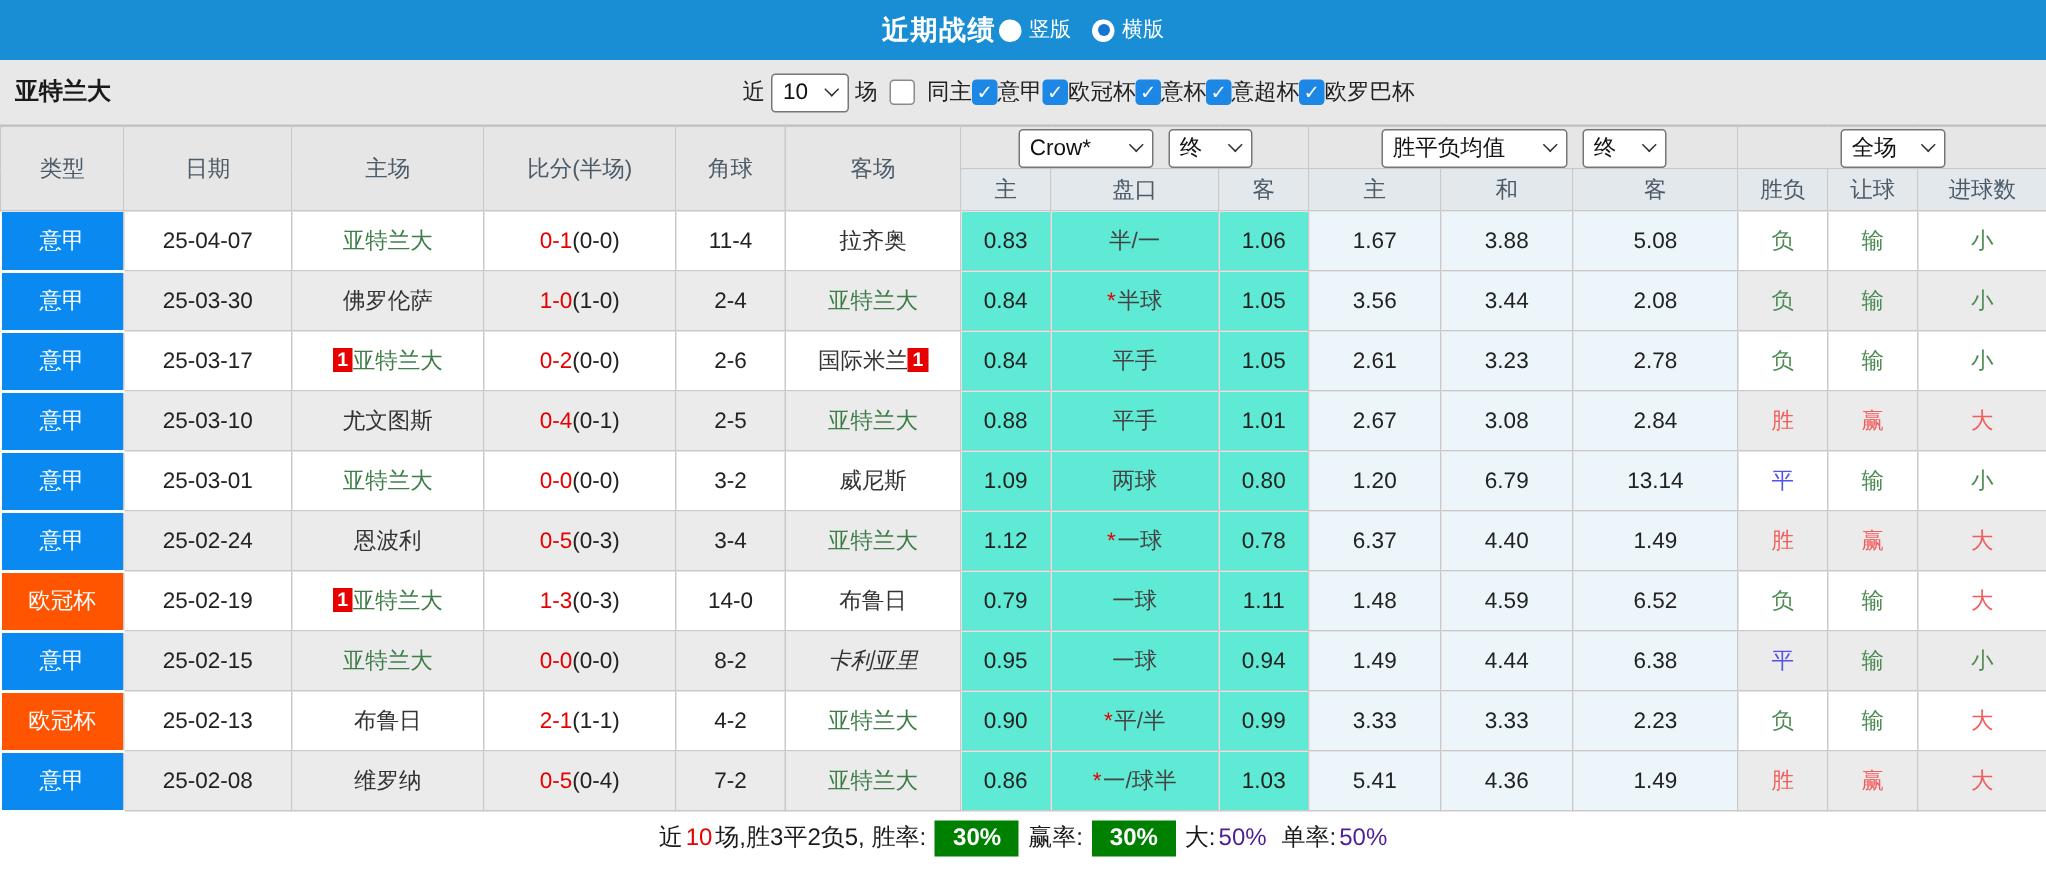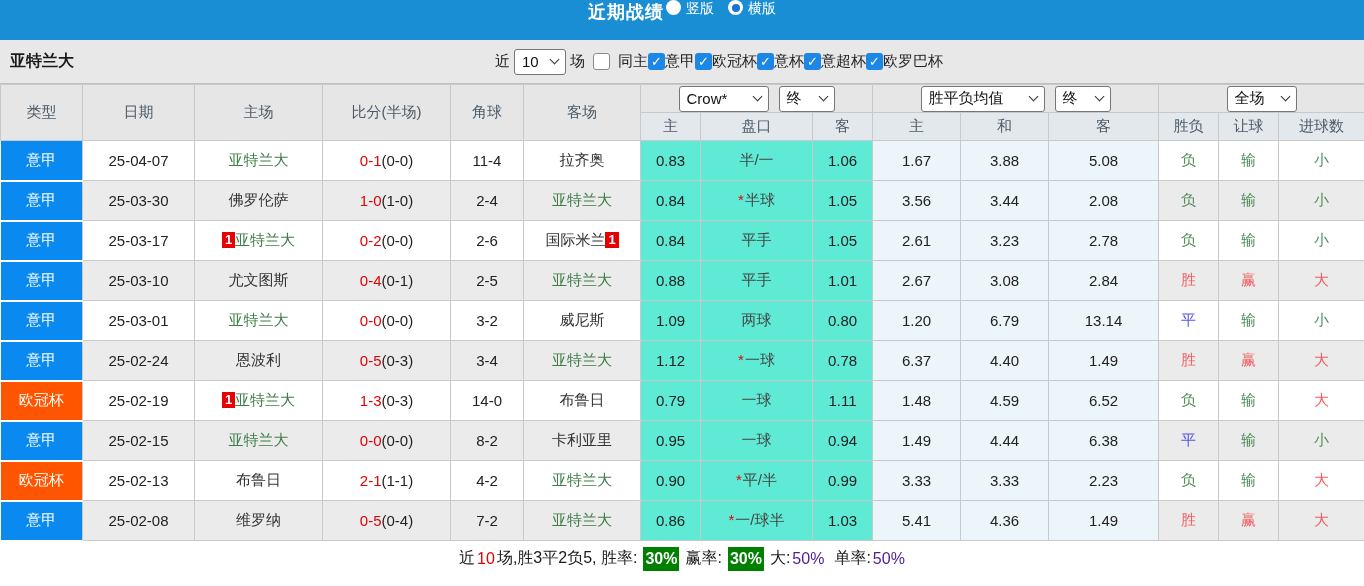--- a/index.html
+++ b/index.html
@@ -3,21 +3,21 @@
 <meta charset="utf-8">
 <style>
   * { box-sizing: border-box; }
   html,body { margin:0; padding:0; }
   body {
     width:1364px; height:586px; overflow:hidden; background:#fff;
     font-family:"Liberation Sans","DejaVu Sans",sans-serif;
   }
   
   .topbar {
-    height:40px; background:#1a8ed5; display:flex; 
+    height:40px; background:#1a8ed5; display:flex; align-items:center;
     justify-content:center; color:#fff;
   }
   .topbar .title { font-size:18px; font-weight:bold; letter-spacing:1px; }
   .radio {
     width:15px; height:15px; border-radius:50%; background:#fff;
     display:inline-block; position:relative; flex:0 0 auto; cursor:pointer;
   }
   .radio.checked::after {
     content:""; position:absolute; left:3.5px; top:3.5px; width:8px; height:8px;
     border-radius:50%; background:#1576d2;
@@ -74,21 +74,21 @@
     line-height:16px; padding:0 3px; font-weight:bold; vertical-align:1px;
   }
   .handicap-text { color:#444; }
   
   .summary {
     height:34px; display:flex; align-items:center; justify-content:center;
     font-size:16px; color:#1a1a1a; background:#fff; gap:2px;
   }
   .rate-badge {
     background:#008000; color:#fff; font-weight:bold;
-    padding:3px 2px; margin:0 4px; font-size:16px;
+    padding:3px 12px; margin:0 4px; font-size:16px;
   }
   .red { color:#e60000; } .blue { color:#4c1d95; }
 </style>
 </head>
 <body>
 
 <div class="topbar">
   <span class="title">近期战绩</span>
   <span class="radio" style="margin-left:2px"></span>
   <span class="radio-label">竖版</span>
@@ -314,21 +314,21 @@
         <td class="stripe" style="color: rgb(77, 139, 85);">负</td>
         <td class="stripe" style="color: rgb(77, 139, 85);">输</td>
         <td class="stripe" style="color: rgb(242, 94, 94);">大</td>
       </tr>
       <tr class="even result-row">
         <td class="league-cell" style="background: rgb(10, 138, 240);">意甲</td>
         <td class="stripe">25-02-15</td>
         <td class="stripe"><span style="color: rgb(62, 125, 72);">亚特兰大</span></td>
         <td class="stripe"><span class="score-main">0-0</span><span class="half">(0-0)</span></td>
         <td class="stripe">8-2</td>
-        <td class="stripe"><span style="color: rgb(51, 51, 51);">卡利亚里</span></td>
+        <td class="stripe"><span style="color: rgb(51, 51, 51); font-style: italic;">卡利亚里</span></td>
         <td class="cream">0.95</td>
         <td class="cream"><span class="handicap-text">一球</span></td>
         <td class="cream">0.94</td>
         <td class="lblue">1.49</td>
         <td class="lblue">4.44</td>
         <td class="lblue">6.38</td>
         <td class="stripe" style="color: rgb(83, 83, 234);">平</td>
         <td class="stripe" style="color: rgb(77, 139, 85);">输</td>
         <td class="stripe" style="color: rgb(77, 139, 85);">小</td>
       </tr>

